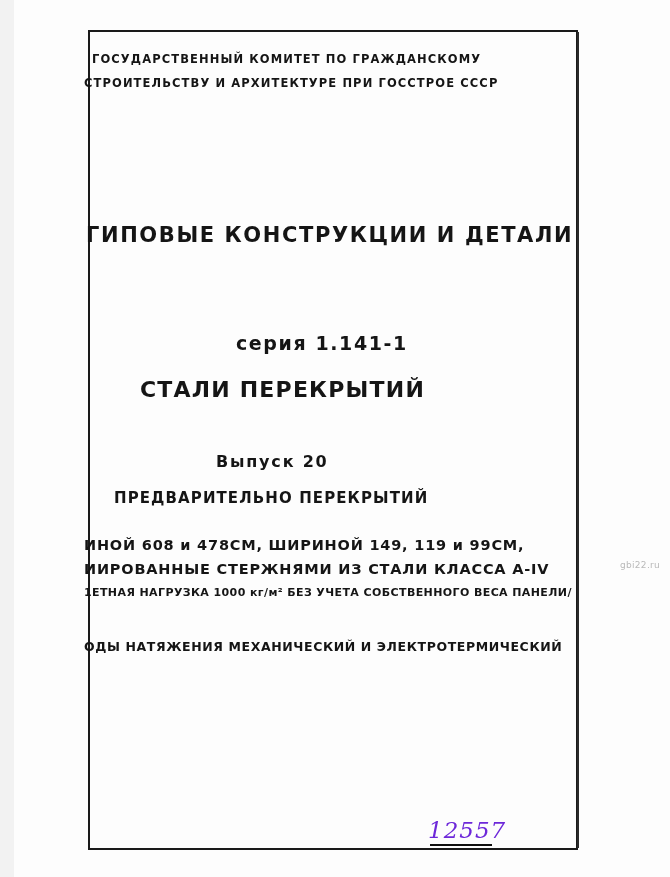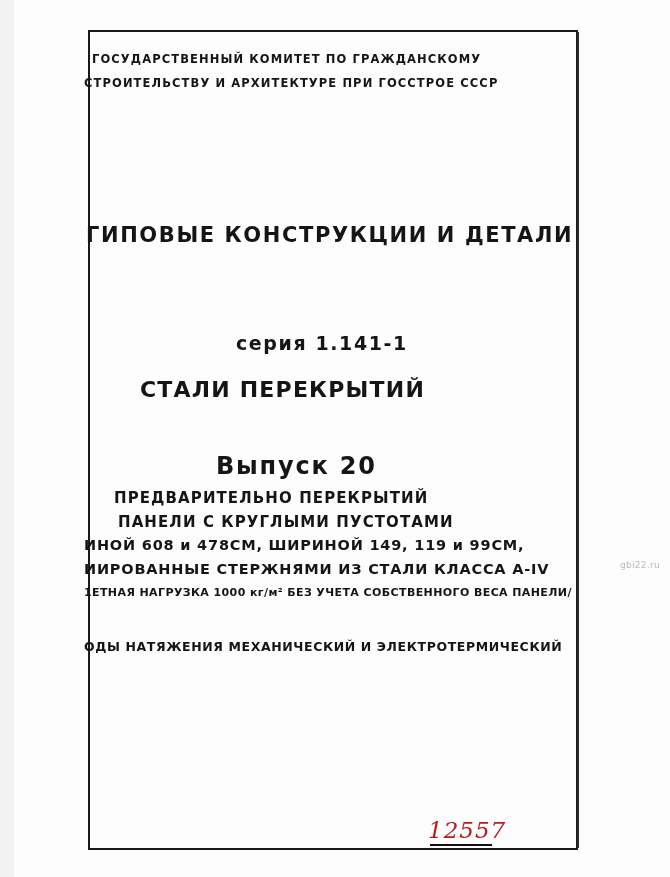--- a/index.html
+++ b/index.html
@@ -96,21 +96,21 @@
   }
   #t4 {
     left: 86px;
     top: 409px;
     font-size: 22px;
     letter-spacing: 1.2px;
   }
   #issue {
     left: 216px;
     top: 452px;
-    font-size: 24px;
+    font-size: 16px;
     letter-spacing: 1.8px;
   }
   #d1 {
     left: 114px;
     top: 489px;
     font-size: 15px;
     letter-spacing: 1.1px;
   }
   #d2 {
     left: 118px;
@@ -145,21 +145,21 @@
 
   
   #number {
     left: 428px;
     top: 817px;
     font-family: "DejaVu Serif", serif;
     font-size: 23px;
     font-weight: normal;
     font-style: italic;
     letter-spacing: 1px;
-    color: #b91c1c;
+    color: #6d28d9;
   }
   #number-underline {
     position: absolute;
     left: 430px;
     top: 844px;
     width: 62px;
     height: 2px;
     background: #111;
   }
 
@@ -202,21 +202,20 @@
 
   <div class="txt" id="org1">ГОСУДАРСТВЕННЫЙ КОМИТЕТ ПО ГРАЖДАНСКОМУ</div>
   <div class="txt" id="org2">СТРОИТЕЛЬСТВУ И АРХИТЕКТУРЕ ПРИ ГОССТРОЕ  СССР</div>
 
   <div class="txt" id="t1">ГИПОВЫЕ КОНСТРУКЦИИ  И  ДЕТАЛИ</div>
   <div class="txt" id="series">серия 1.141-1</div>
   <div class="txt" id="t3">СТАЛИ ПЕРЕКРЫТИЙ</div>
   <div class="txt" id="issue">Выпуск  20</div>
 
   <div class="txt" id="d1">ПРЕДВАРИТЕЛЬНО  ПЕРЕКРЫТИЙ</div>
-  <div class="txt" id="d2">ПАНЕЛИ  С КРУГЛЫМИ ПУСТОТАМИ</div>
   <div class="txt" id="d3">ИНОЙ 608 и 478СМ, ШИРИНОЙ  149,  119  и 99СМ,</div>
   <div class="txt" id="d4">ИИРОВАННЫЕ СТЕРЖНЯМИ  ИЗ СТАЛИ КЛАССА А-IV</div>
   <div class="txt" id="d5">1ЕТНАЯ НАГРУЗКА 1000 кг/м² БЕЗ УЧЕТА СОБСТВЕННОГО ВЕСА ПАНЕЛИ/</div>
   <div class="txt" id="d6">ОДЫ НАТЯЖЕНИЯ  МЕХАНИЧЕСКИЙ И ЭЛЕКТРОТЕРМИЧЕСКИЙ</div>
 
   <div class="txt" id="number">12557</div>
   <div id="number-underline"></div>
 
   <div id="watermark">gbi22.ru</div>
   <div id="artifact"></div>

